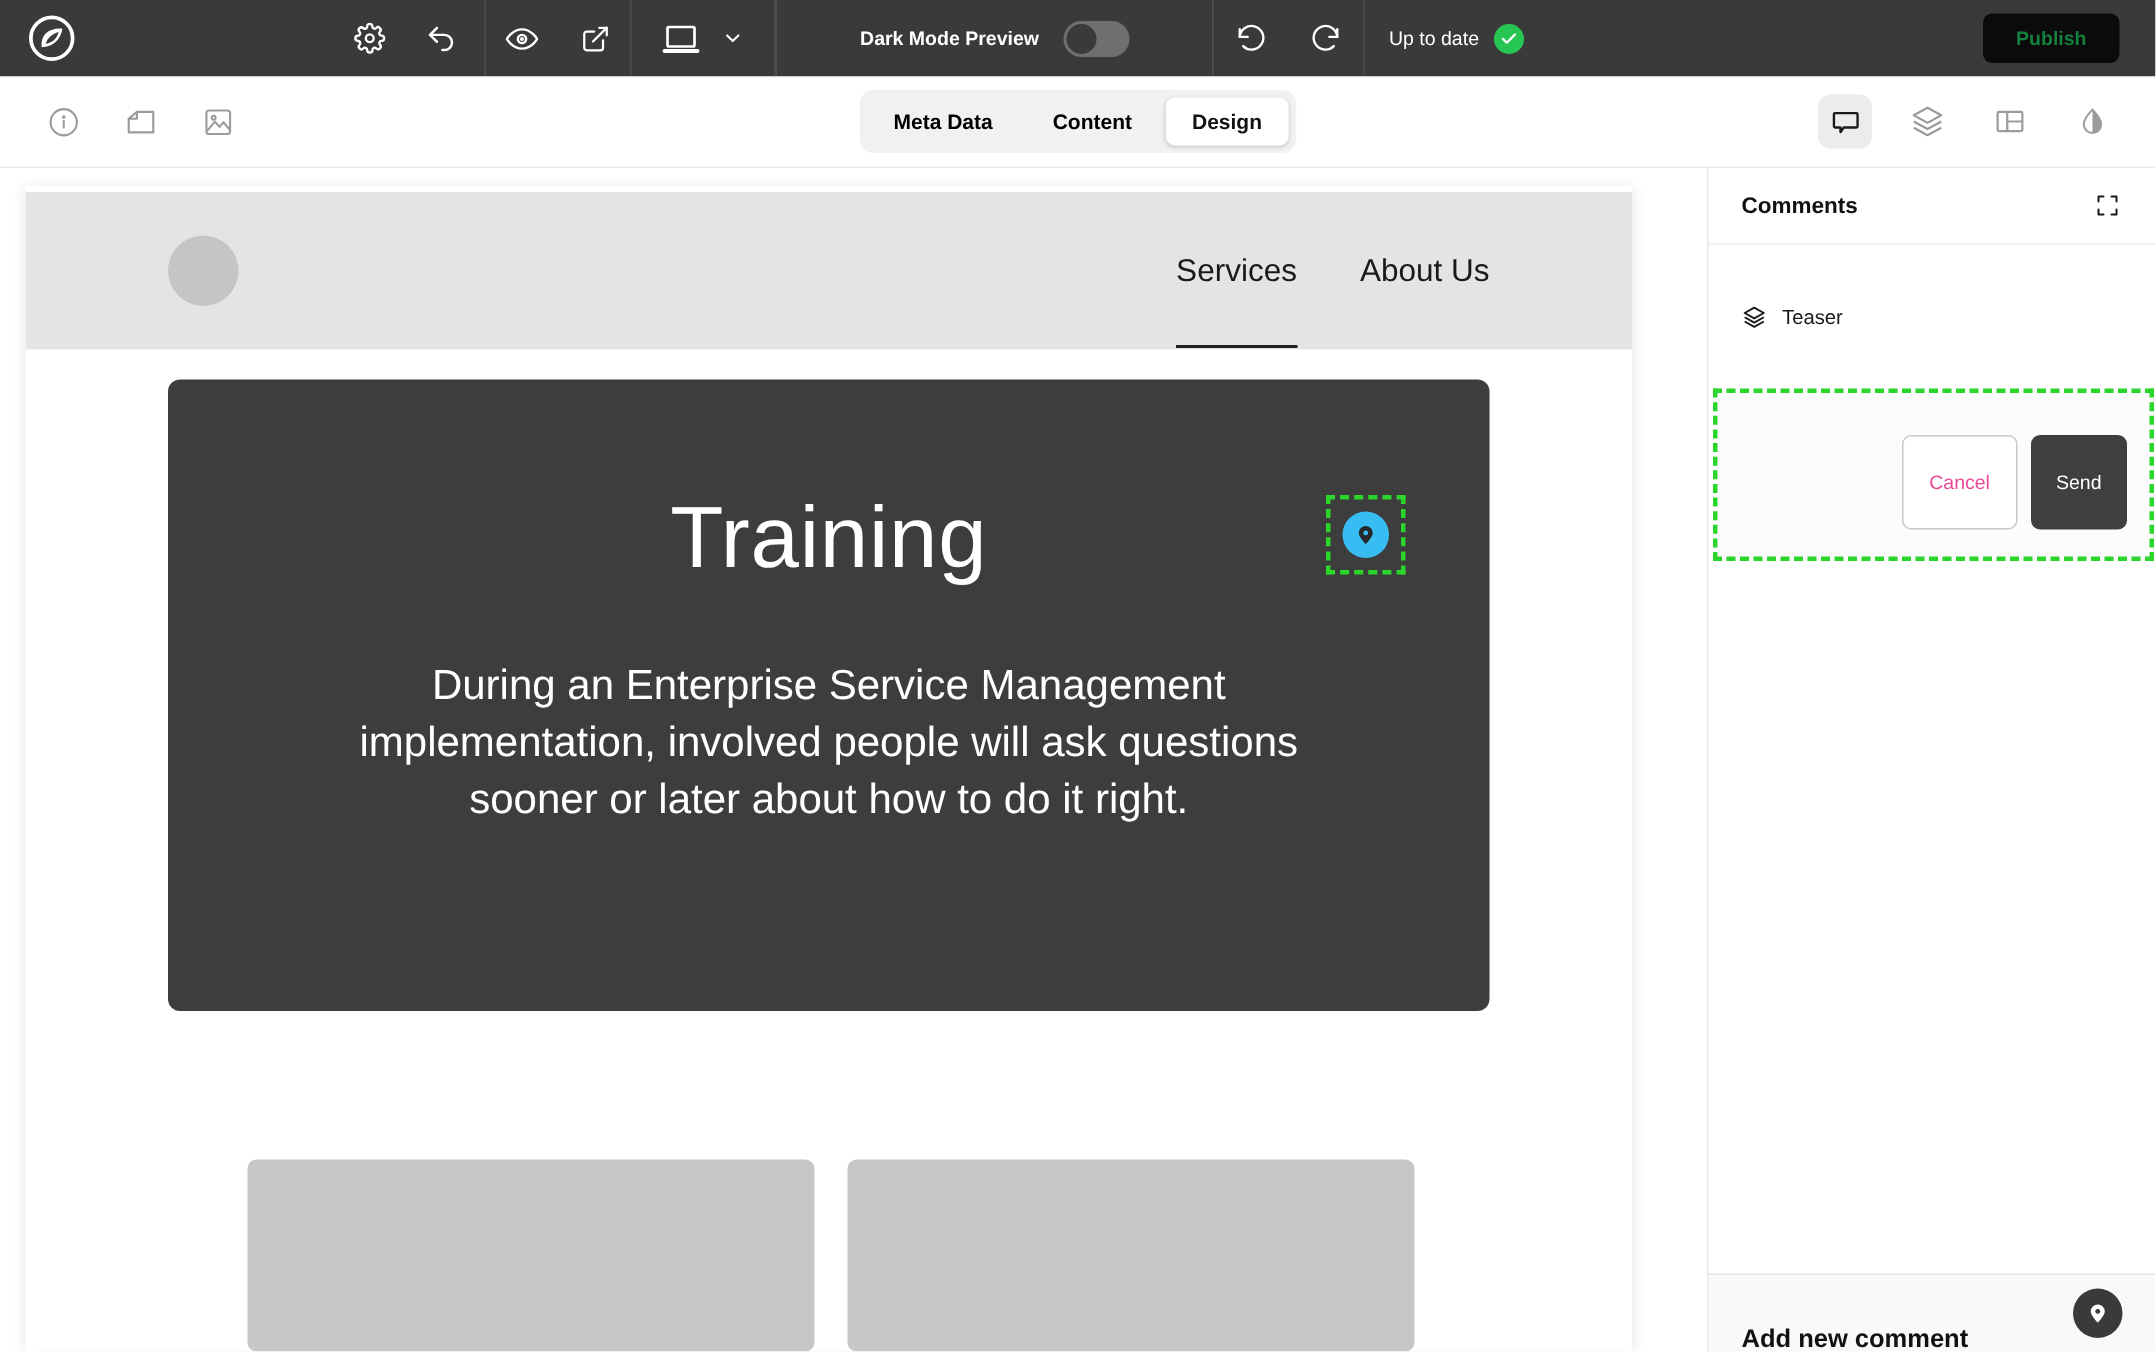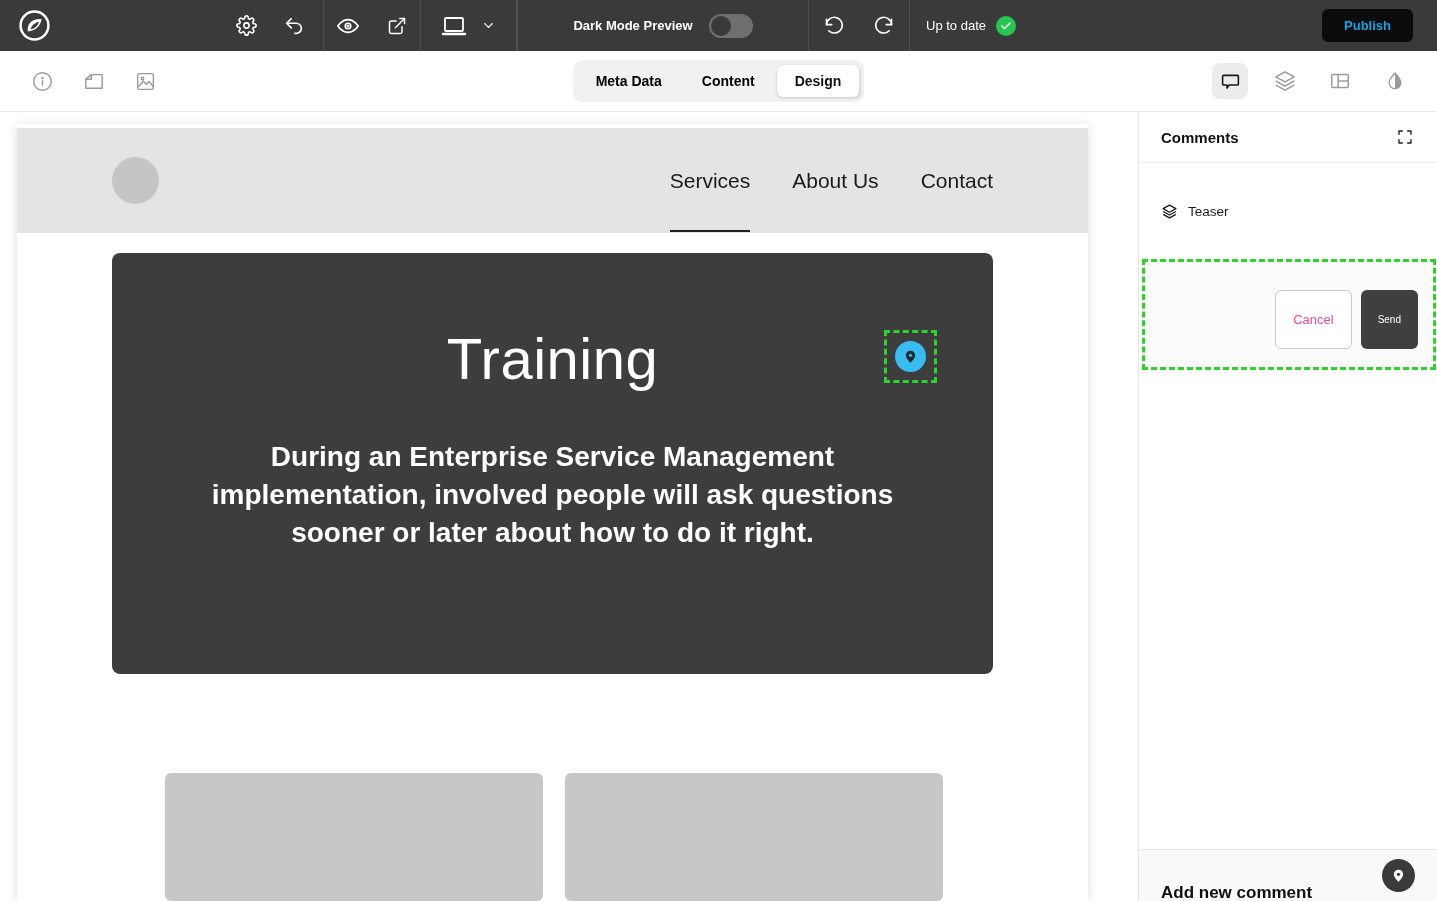--- a/index.html
+++ b/index.html
@@ -25,21 +25,21 @@
     display:flex; align-items:center; justify-content:center; gap:4px; cursor:text; }
   .width-input .val { color:#fff; font-size:13px; font-weight:600; }
   .width-input .unit { color:#9a9a9a; font-size:12px; }
   .toggle { width:44px; height:24px; border-radius:12px; background:#6f6f6f; position:relative;
     border:none; cursor:pointer; }
   .toggle .knob { position:absolute; left:2px; top:2px; width:20px; height:20px; border-radius:50%;
     background:#3a3a3a; }
   .status-check { width:20px; height:20px; border-radius:50%; background:#27c653; display:flex;
     align-items:center; justify-content:center; }
   .status-text { font-size:13px; color:#fff; }
-  .publish-btn { margin-left:auto; align-self:center; background:#0b0b0b; color:#0ea5e9; border:none;
+  .publish-btn { margin-left:auto; align-self:center; background:#0b0b0b; color:#15803d; border:none;
     border-radius:6px; font-size:13px; font-weight:600; padding:9px 22px; cursor:pointer; }
 
   
   .toolbar2 { height:61px; background:#fff; border-bottom:1px solid #e9e9e9; display:flex;
     align-items:center; position:relative; padding:0 24px 0 30px; }
   .t2-left { display:flex; align-items:center; gap:26px; color:#9b9b9b; }
   .tabs { position:absolute; left:50%; top:50%; transform:translate(-50%,-50%);
     background:#f1f1f1; border-radius:9px; display:flex; align-items:center; padding:5px; gap:4px; }
   .tab { border:none; background:none; color:#000000; font-size:14px; font-weight:600;
     padding:8px 18px; border-radius:6px; cursor:pointer; white-space:nowrap; }
@@ -58,21 +58,21 @@
     padding:0 95px; }
   .ph-logo { width:47px; height:47px; border-radius:50%; background:#c5c5c5; }
   .ph-nav { margin-left:auto; display:flex; gap:42px; height:100%; }
   .nav-item { display:flex; align-items:center; font-size:21px; font-weight:500; color:#1a1a1a;
     position:relative; cursor:pointer; }
   .nav-item.active::after { content:""; position:absolute; left:0; right:0; bottom:1px; height:2px;
     background:#1f1f1f; }
   .hero { margin:20px 0 0 95px; width:881px; height:421px; background:#3d3d3d; border-radius:8px;
     position:relative; color:#fff; text-align:center; }
   .hero h1 { padding-top:72px; font-size:58px; font-weight:500; letter-spacing:.5px; }
-  .hero p { margin:46px auto 0; max-width:690px; font-size:28px; line-height:38px; font-weight:700; }
+  .hero p { margin:46px auto 0; max-width:690px; font-size:28px; line-height:38px; font-weight:400; }
   .pin-marker { position:absolute; top:77px; right:56px; width:53px; height:53px;
     border:3px dashed #2bd62b; display:flex; align-items:center; justify-content:center; cursor:pointer;
     background:none; }
   .pin-circle { width:31px; height:31px; border-radius:50%; background:#38bdf2; display:flex;
     align-items:center; justify-content:center; color:#26292b; }
   .placeholders { margin:99px 0 0 148px; display:flex; gap:22px; }
   .ph-box { width:378px; height:128px; background:#c7c7c7; border-radius:6px; }
 
   
   .panel { width:299px; border-left:1px solid #e7e7e7; background:#fff; display:flex;
@@ -85,21 +85,21 @@
   .compose { margin:0 1px 0 3px; border:3px dashed #2bd62b; background:#fcfcfc; padding:16px 15px 18px; }
   .compose-box { background:#fff; border:1px solid #ececec; border-radius:8px;
     box-shadow:0 1px 2px rgba(0,0,0,.05); min-height:105px; padding:13px 15px; position:relative;
     font-size:13.5px; line-height:1.32; color:#1a1a1a; cursor:text; }
   .mention { font-weight:700; margin-right:4px; }
   .at-icon { position:absolute; right:12px; bottom:8px; color:#b3b3b3; font-size:17px; font-weight:500;
     background:none; border:none; cursor:pointer; }
   .compose-actions { display:flex; justify-content:flex-end; gap:9px; margin-top:12px; }
   .btn-cancel { background:#fff; border:1px solid #c9c9c9; border-radius:6px; font-size:13px;
     color:#ec4899; padding:6px 17px; cursor:pointer; }
-  .btn-send { background:#3f3f3f; border:none; border-radius:6px; font-size:10px; color:#fff;
+  .btn-send { background:#3f3f3f; border:none; border-radius:6px; font-size:13px; color:#fff;
     padding:24px 17px; cursor:pointer; }
   .panel-bottom { margin-top:auto; height:52px; background:#f9f9f9; border-top:1px solid #e6e6e6;
     display:flex; align-items:center; justify-content:space-between; padding:0 22px; }
   .add-label { font-size:17px; font-weight:700; color:#111;margin-top:34px; }
   .add-pin-btn { width:33px; height:33px; border-radius:50%; background:#3a3a3a; border:none;
     display:flex; align-items:center; justify-content:center; color:#fff; cursor:pointer; }
 
   svg { display:block; }
 </style>
 </head>
@@ -261,21 +261,20 @@
 
 <div class="workspace">
 
   <div class="canvas">
     <div class="page">
       <div class="page-header">
         <div class="ph-logo"></div>
         <nav class="ph-nav">
           <span class="nav-item active">Services</span>
           <span class="nav-item">About Us</span>
-          <span class="nav-item">Contact</span>
         </nav>
       </div>
 
       <section class="hero">
         <h1>Training</h1>
         <p>During an Enterprise Service Management implementation, involved people will ask questions sooner or later about how to do it right.</p>
         <button class="pin-marker">
           <span class="pin-circle">
             <svg width="15" height="15" viewBox="0 0 24 24" fill="currentColor">
               <path d="M12 22s-7.5-7.4-7.5-11.8a7.5 7.5 0 0 1 15 0C19.5 14.6 12 22 12 22z"></path>

